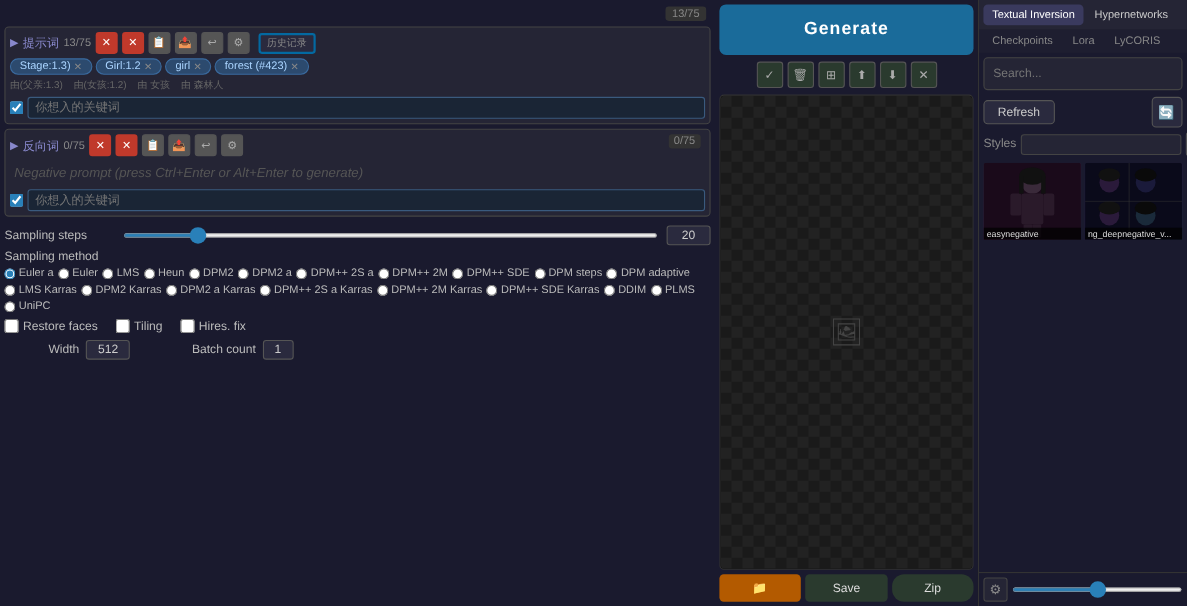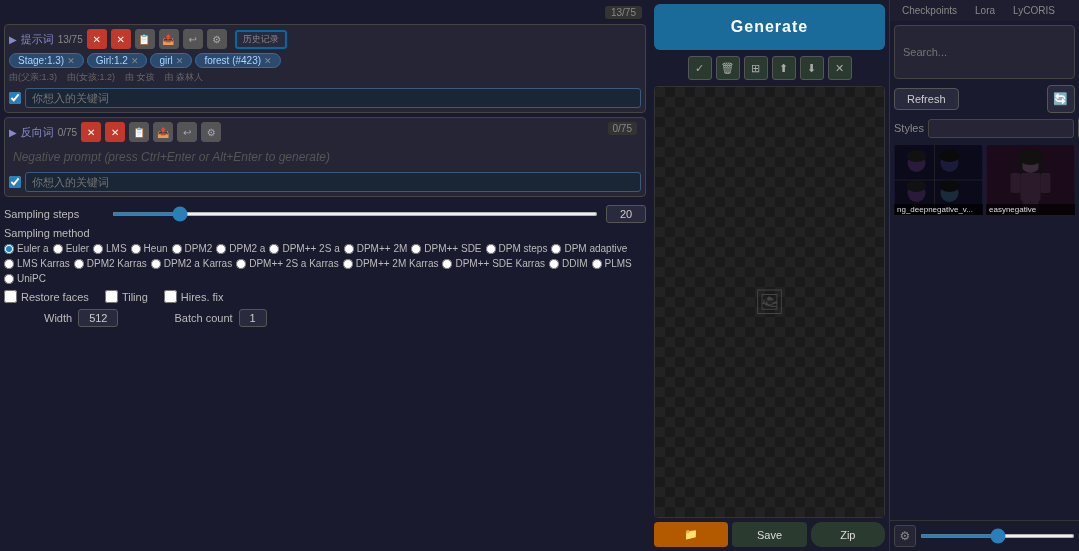--- a/index.html
+++ b/index.html
@@ -371,21 +371,21 @@
       border-radius: 3px;
       font-size: 10px;
       cursor: pointer;
       color: #888;
       background: transparent;
       border: none;
     }
 
     .search-box {
       margin: 4px;
-      padding: 20px 8px;
+      padding: 8px 8px;
       background: #252535;
       border: 1px solid #444;
       border-radius: 4px;
       color: #ccc;
       font-size: 11px;
       width: calc(100% - 8px);
     }
 
     .refresh-row {
       display: flex;
@@ -760,20 +760,24 @@
         <button class="out-btn save">Save</button>
         <button class="out-btn zip">Zip</button>
       </div>
 
     </div>
   </div>
 </div>
 
 <div class="right-panel">
 
+  <div class="right-tabs">
+    <button class="rtab active">Textual Inversion</button>
+    <button class="rtab">Hypernetworks</button>
+  </div>
 
   <div class="sub-tabs">
     <button class="stab">Checkpoints</button>
     <button class="stab">Lora</button>
     <button class="stab">LyCORIS</button>
   </div>
 
   <input class="search-box" type="text" placeholder="Search..." style="">
 
   <div class="refresh-row">
@@ -782,58 +786,58 @@
   </div>
 
   <div class="styles-row">
     <span class="styles-label">Styles</span>
     <input class="styles-input" type="text" style="">
     <div class="styles-btn">✕</div>
 
   </div>
 
   <div class="thumbnail-grid">
+    <div class="thumbnail">
+      <div class="thumb-img thumb-1">
+
+        <svg width="100%" height="100%" viewBox="0 0 88 70" xmlns="http://www.w3.org/2000/svg" style="position:absolute;top:0;left:0;">
+          <rect width="88" height="70" fill="#1a0a1a"></rect>
+          <circle cx="44" cy="18" r="10" fill="#3a2a3a"></circle>
+          <rect x="34" y="28" width="20" height="28" rx="2" fill="#2a1a2a"></rect>
+          <rect x="24" y="28" width="10" height="20" rx="2" fill="#2a1a2a"></rect>
+          <rect x="54" y="28" width="10" height="20" rx="2" fill="#2a1a2a"></rect>
+          <rect x="36" y="56" width="8" height="12" rx="1" fill="#2a1a2a"></rect>
+          <rect x="44" y="56" width="8" height="12" rx="1" fill="#2a1a2a"></rect>
+
+          <ellipse cx="44" cy="12" rx="12" ry="8" fill="#111"></ellipse>
+          <rect x="32" y="12" width="4" height="16" fill="#111"></rect>
+          <rect x="52" y="12" width="4" height="16" fill="#111"></rect>
+        </svg>
+        <div class="thumb-label">easynegative</div>
+      </div>
+    </div>
     <div class="thumbnail">
       <div class="thumb-img thumb-2">
         <svg width="100%" height="100%" viewBox="0 0 88 70" xmlns="http://www.w3.org/2000/svg" style="position:absolute;top:0;left:0;">
           <rect width="88" height="70" fill="#0a0a1a"></rect>
 
           <circle cx="22" cy="18" r="9" fill="#2a1a3a"></circle>
           <ellipse cx="22" cy="11" rx="10" ry="6" fill="#111"></ellipse>
           <circle cx="55" cy="18" r="9" fill="#1a1a3a"></circle>
           <ellipse cx="55" cy="11" rx="10" ry="6" fill="#0a0a0a"></ellipse>
           <circle cx="22" cy="48" r="9" fill="#2a1a3a"></circle>
           <ellipse cx="22" cy="41" rx="10" ry="6" fill="#111"></ellipse>
           <circle cx="55" cy="48" r="9" fill="#1a2a3a"></circle>
           <ellipse cx="55" cy="41" rx="10" ry="6" fill="#0a0a0a"></ellipse>
 
           <line x1="40" y1="0" x2="40" y2="70" stroke="#333" stroke-width="0.5"></line>
           <line x1="0" y1="35" x2="88" y2="35" stroke="#333" stroke-width="0.5"></line>
         </svg>
         <div class="thumb-label">ng_deepnegative_v...</div>
       </div>
     </div>
-    <div class="thumbnail">
-      <div class="thumb-img thumb-1">
-
-        <svg width="100%" height="100%" viewBox="0 0 88 70" xmlns="http://www.w3.org/2000/svg" style="position:absolute;top:0;left:0;">
-          <rect width="88" height="70" fill="#1a0a1a"></rect>
-          <circle cx="44" cy="18" r="10" fill="#3a2a3a"></circle>
-          <rect x="34" y="28" width="20" height="28" rx="2" fill="#2a1a2a"></rect>
-          <rect x="24" y="28" width="10" height="20" rx="2" fill="#2a1a2a"></rect>
-          <rect x="54" y="28" width="10" height="20" rx="2" fill="#2a1a2a"></rect>
-          <rect x="36" y="56" width="8" height="12" rx="1" fill="#2a1a2a"></rect>
-          <rect x="44" y="56" width="8" height="12" rx="1" fill="#2a1a2a"></rect>
-
-          <ellipse cx="44" cy="12" rx="12" ry="8" fill="#111"></ellipse>
-          <rect x="32" y="12" width="4" height="16" fill="#111"></rect>
-          <rect x="52" y="12" width="4" height="16" fill="#111"></rect>
-        </svg>
-        <div class="thumb-label">easynegative</div>
-      </div>
-    </div>
   </div>
 
   <div class="bottom-controls">
     <div class="gear-icon">⚙</div>
     <input type="range" class="zoom-slider" value="50" style="">
   </div>
 </div>
 
 </body></html>

